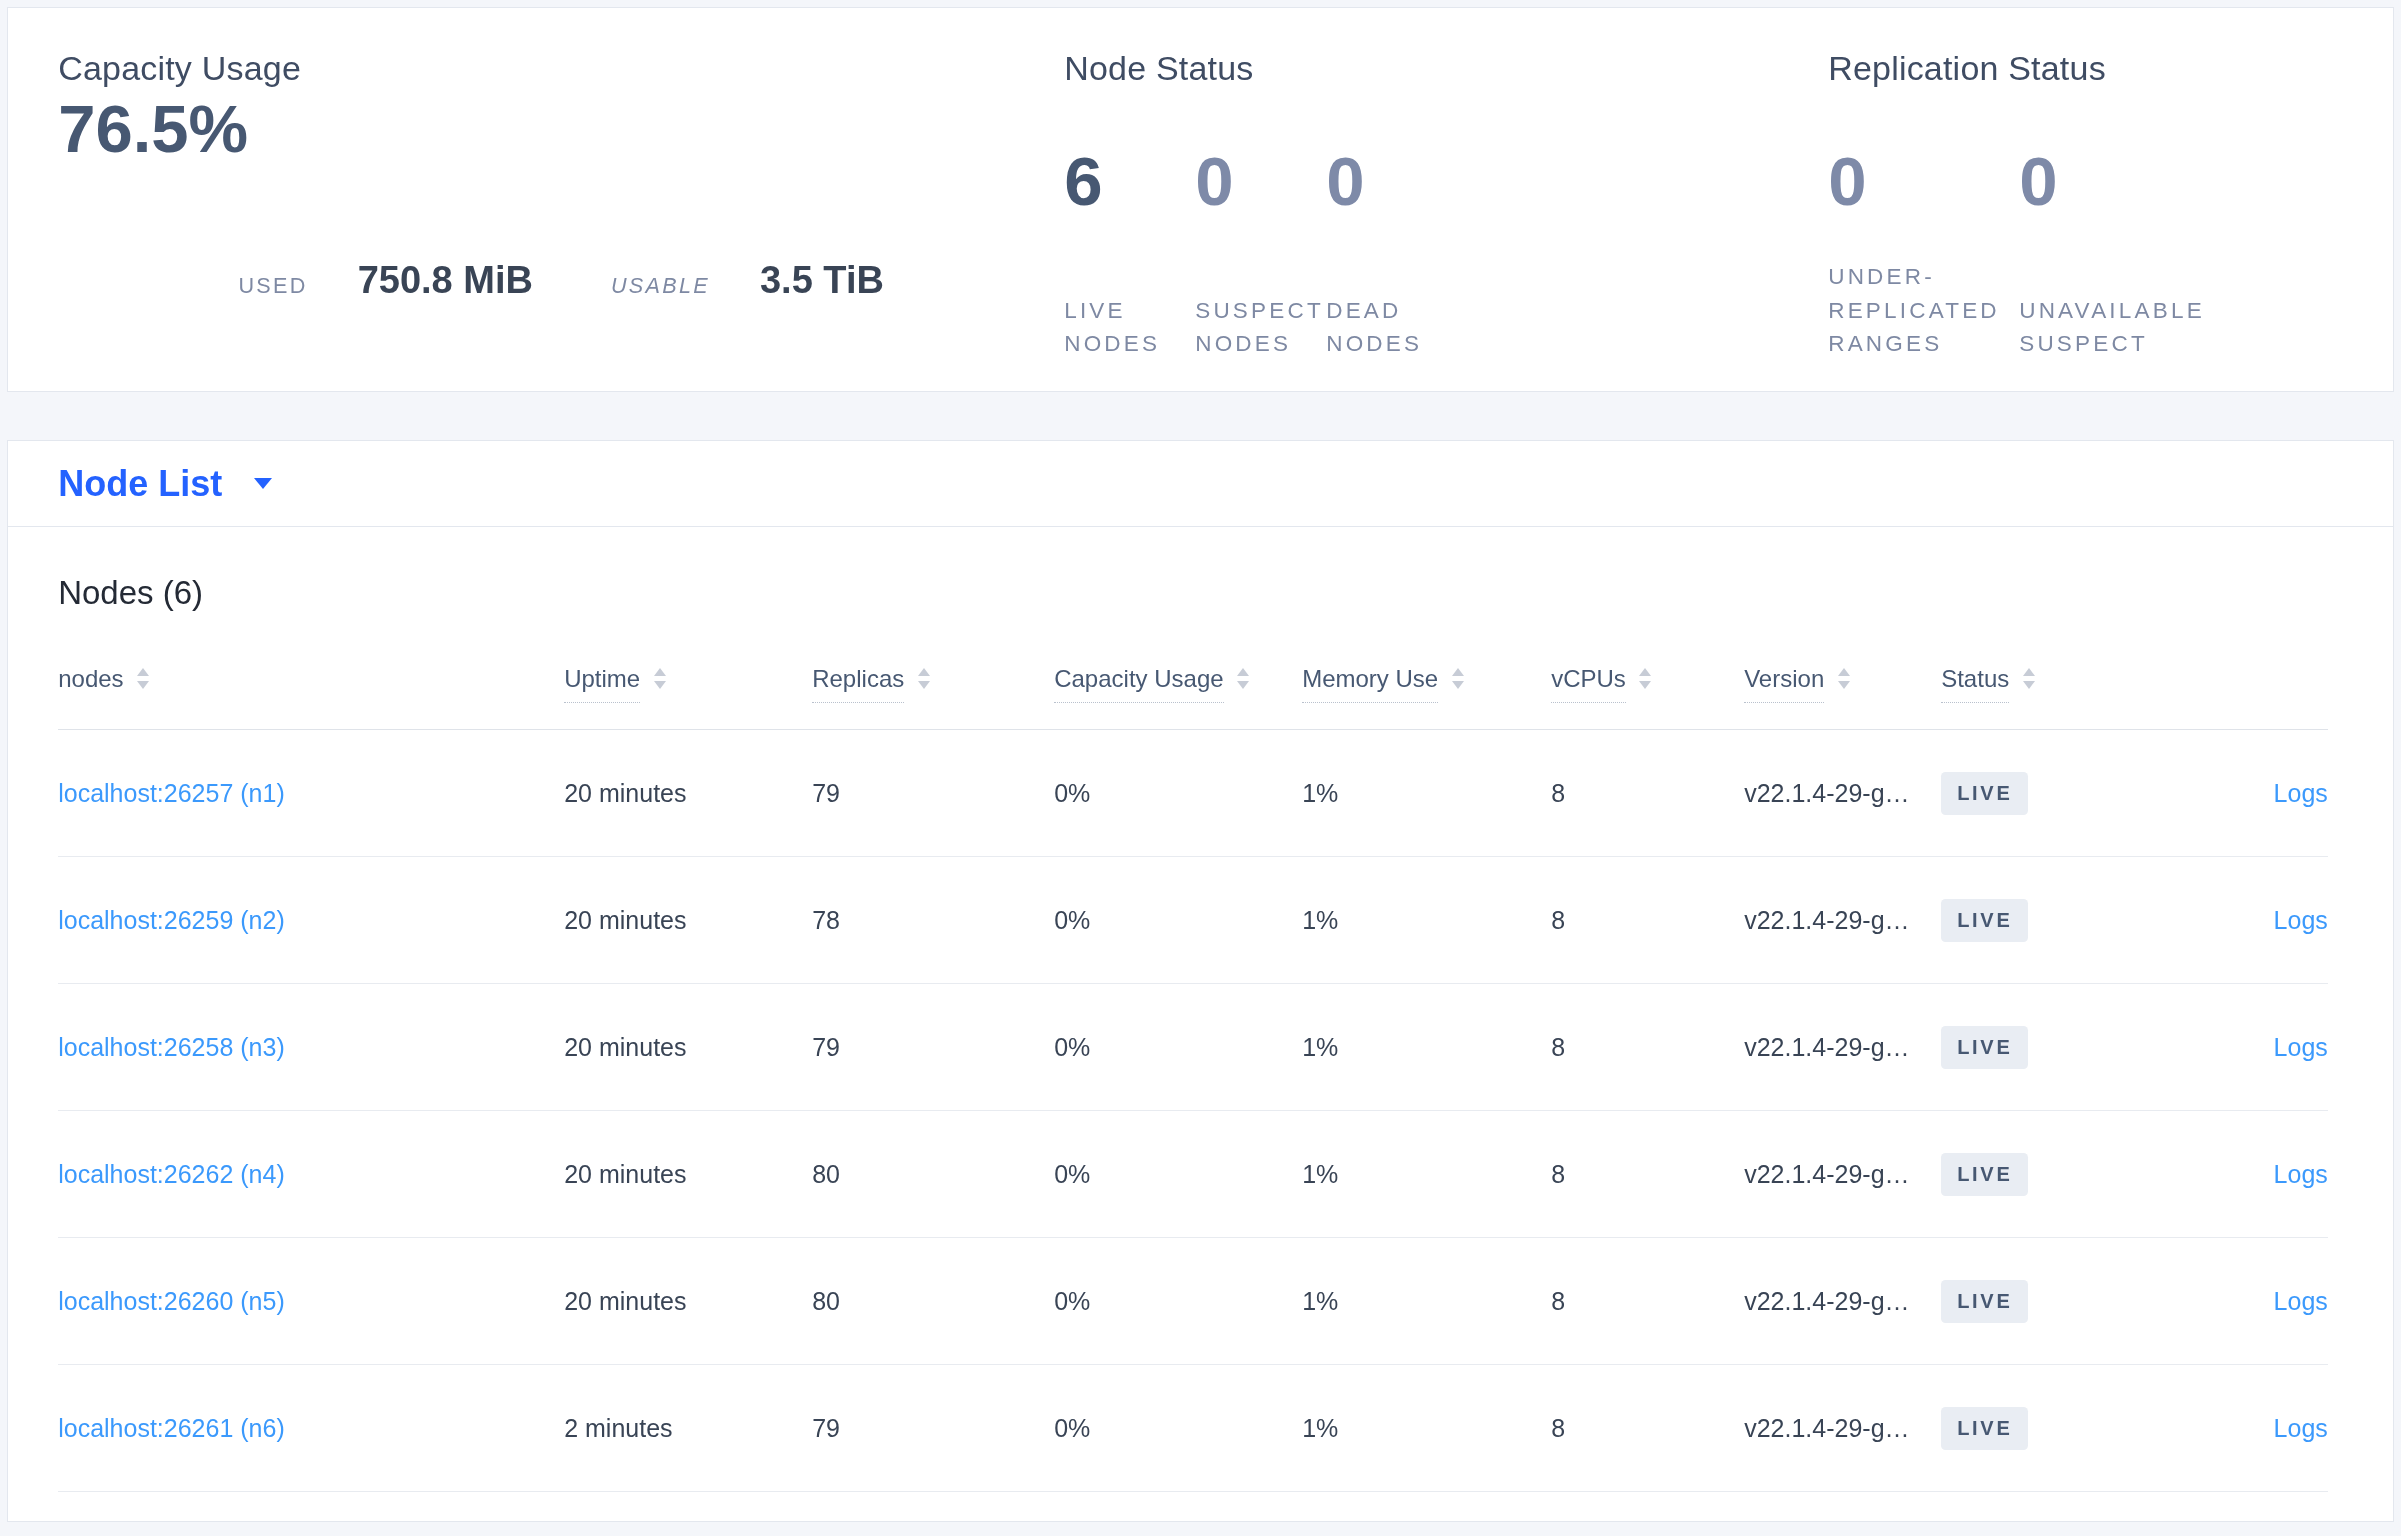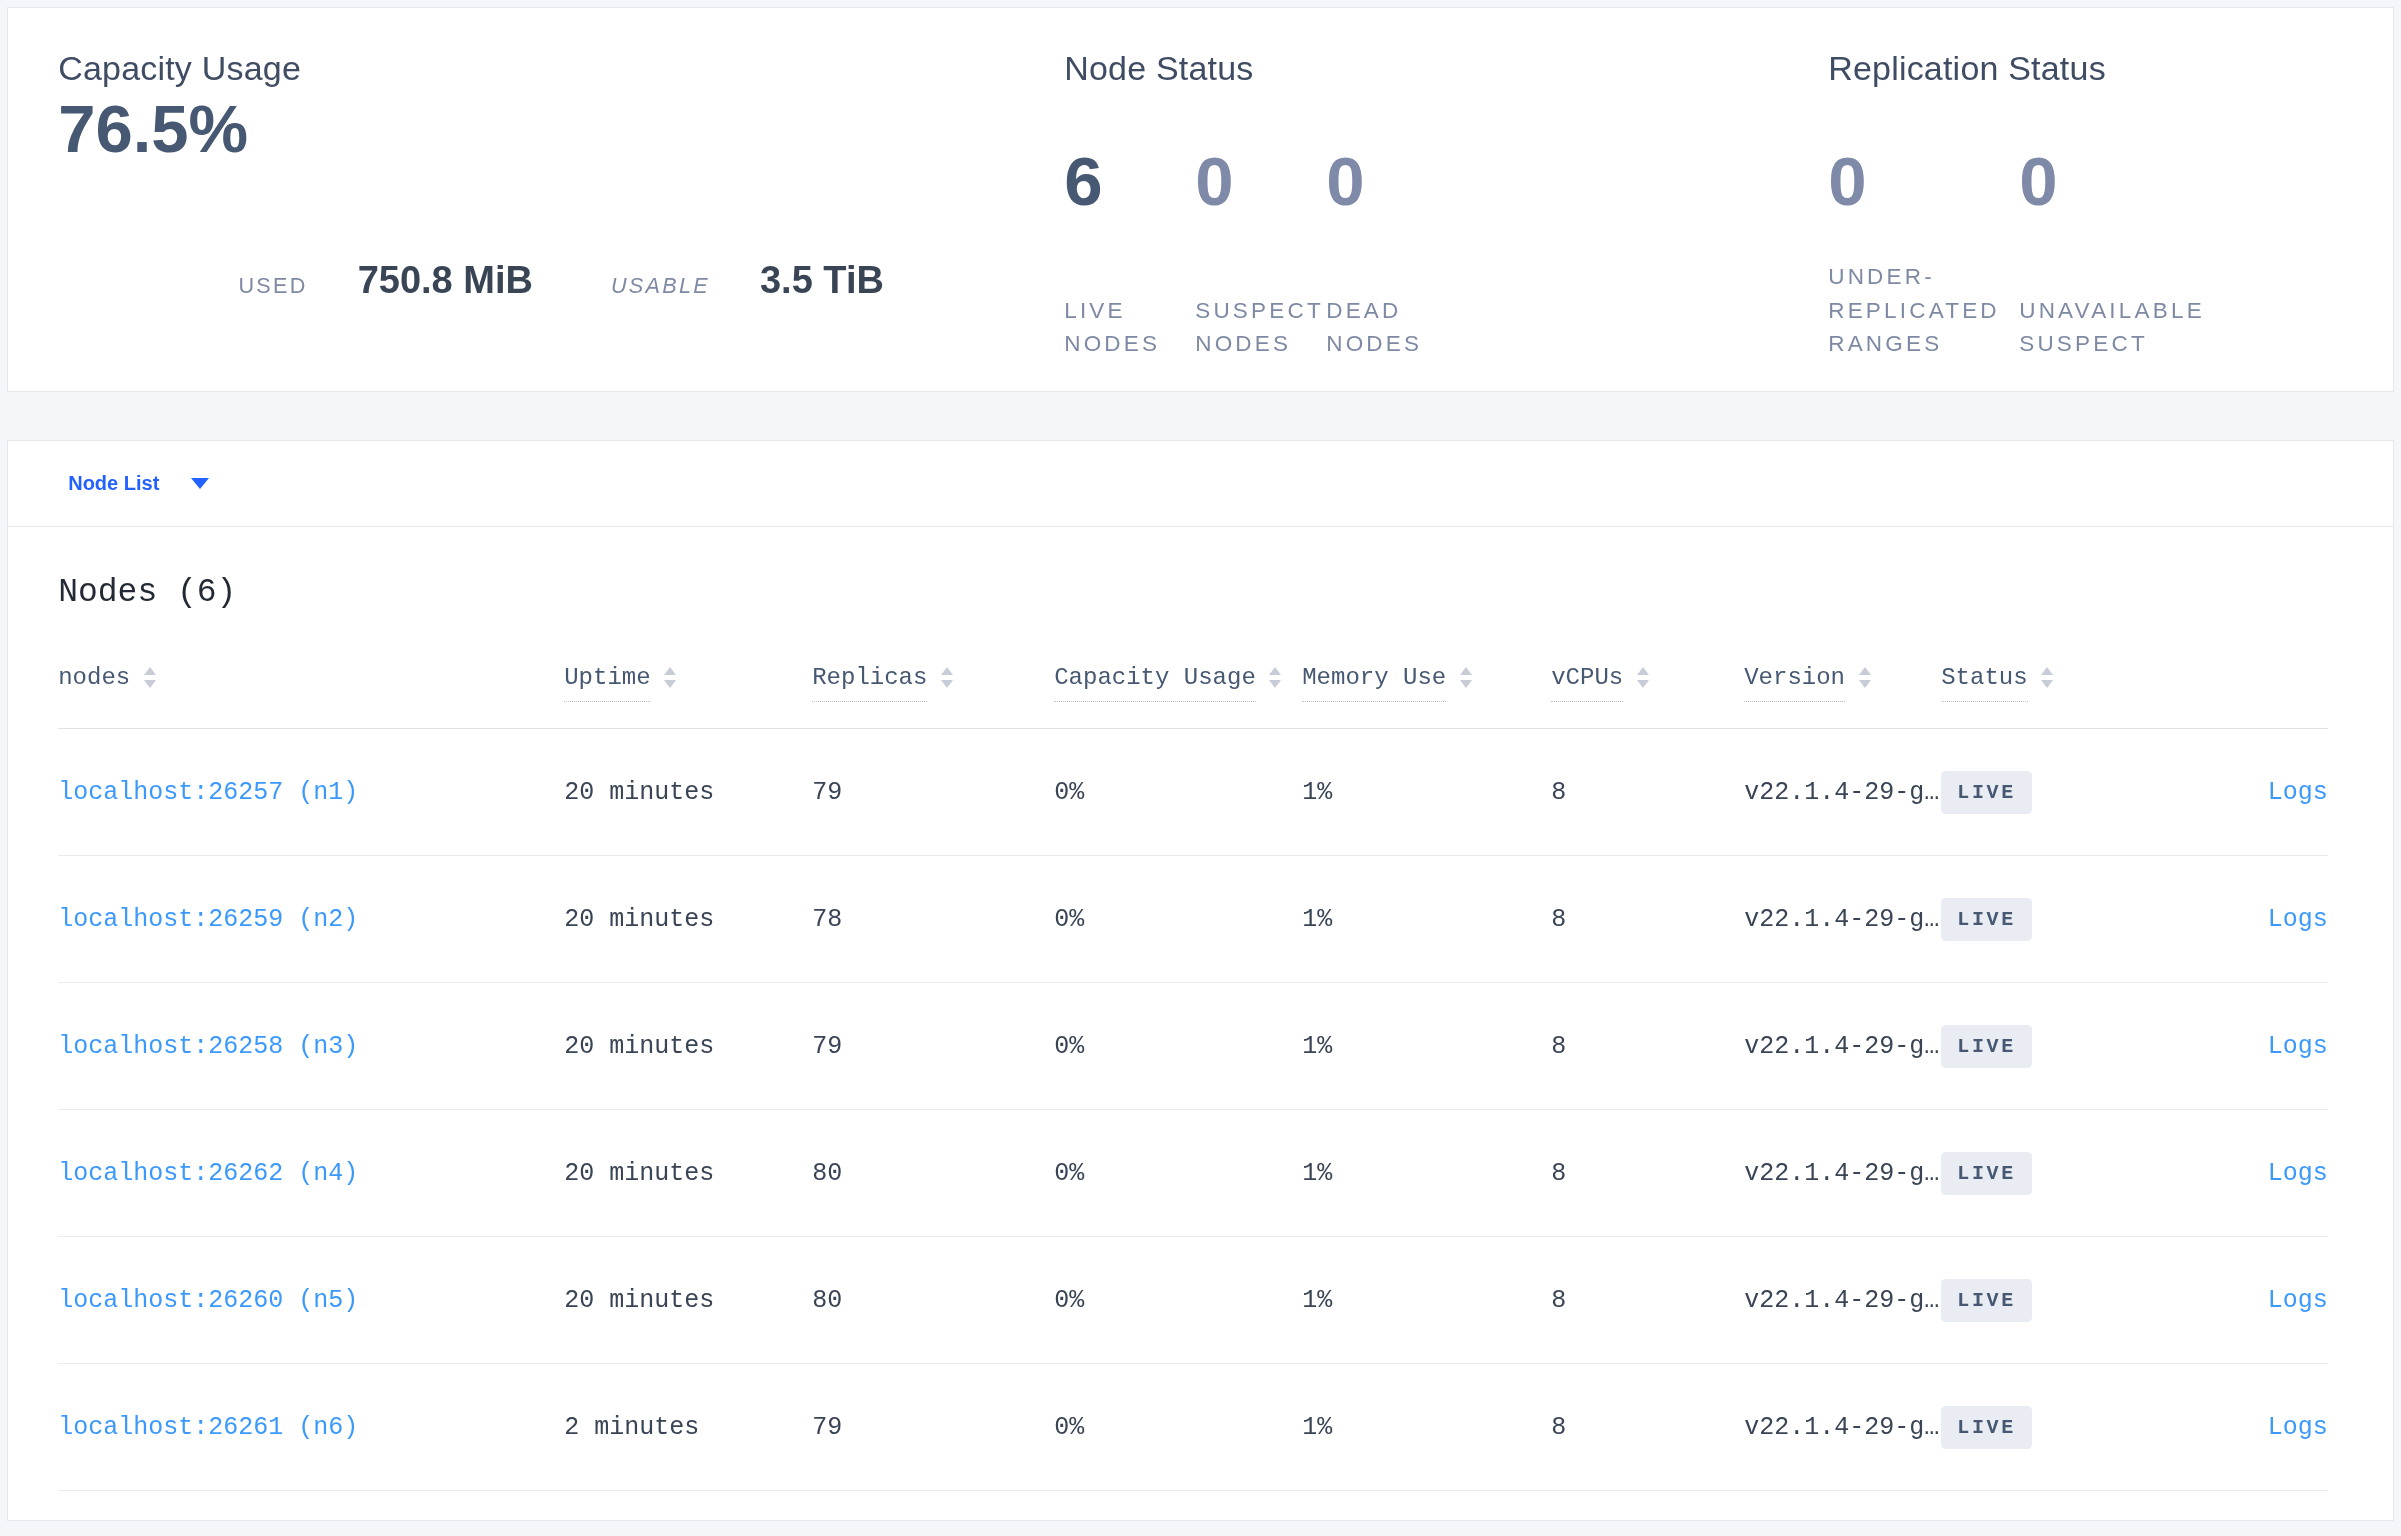--- a/index.html
+++ b/index.html
@@ -47,23 +47,23 @@
   .cap-axis-labels{ position:relative; height:27px; margin-top:3.6px; }
   .axis-label{ position:absolute; transform:translateX(-50%); font-size:22.5px; color:var(--axis); white-space:nowrap; }
   .cap-kv{ display:flex; align-items:baseline;justify-content:center; }
   .kv-label{ font-size:21.6px; letter-spacing:2.3px; color:var(--muted); }
   .kv-value{ font-size:38px; font-weight:600; color:var(--body); margin-left:50px; }
   .kv-label + .kv-value + .kv-label{ margin-left:78px;font-style:italic; }
   
   .list-card{ margin-top:48px; }
   .selector-bar{ height:86px; display:flex; align-items:center; padding:0 50px; border-bottom:0.9px solid var(--card-border); }
   .selector{ display:flex; align-items:center; cursor:pointer; }
-  .selector-label{ font-size:20px; font-weight:600; color:var(--selector);margin-left:10px; }
+  .selector-label{ font-size:36px; font-weight:600; color:var(--selector); }
   .caret-down{ width:0; height:0; margin-left:32px; border-left:9px solid transparent; border-right:9px solid transparent; border-top:11.7px solid var(--selector); }
-  .table-section{ padding:47px 65px 29px 50px;font-family:Liberation Mono, monospace; }
+  .table-section{ padding:47px 65px 29px 50px; }
   .nodes-title{ font-size:33px; font-weight:500; color:var(--dark); }
   .grid-row{ display:grid; grid-template-columns:506px 248px 242px 248px 249px 193px 197px 230px 1fr; }
   .thead{ margin-top:40px; height:78px; align-items:start; border-bottom:0.9px solid var(--header-divider); }
   .th{ display:flex; align-items:flex-start; padding-top:12.6px; }
   .th-label{ font-size:24px; color:var(--slate); line-height:1.2; padding-bottom:8px; }
   .th-label.dotted{ border-bottom:1.8px dotted #b9c1cd; }
   .sort-icon{ display:flex; flex-direction:column; margin-left:13.5px; margin-top:3.6px; }
   .tri-up{ width:0; height:0; border-left:6.3px solid transparent; border-right:6.3px solid transparent; border-bottom:8px solid var(--sort); }
   .tri-down{ width:0; height:0; margin-top:4.5px; border-left:6.3px solid transparent; border-right:6.3px solid transparent; border-top:8px solid var(--sort); }
   .tr{ height:127px; align-items:center; border-bottom:0.9px solid var(--divider); }

